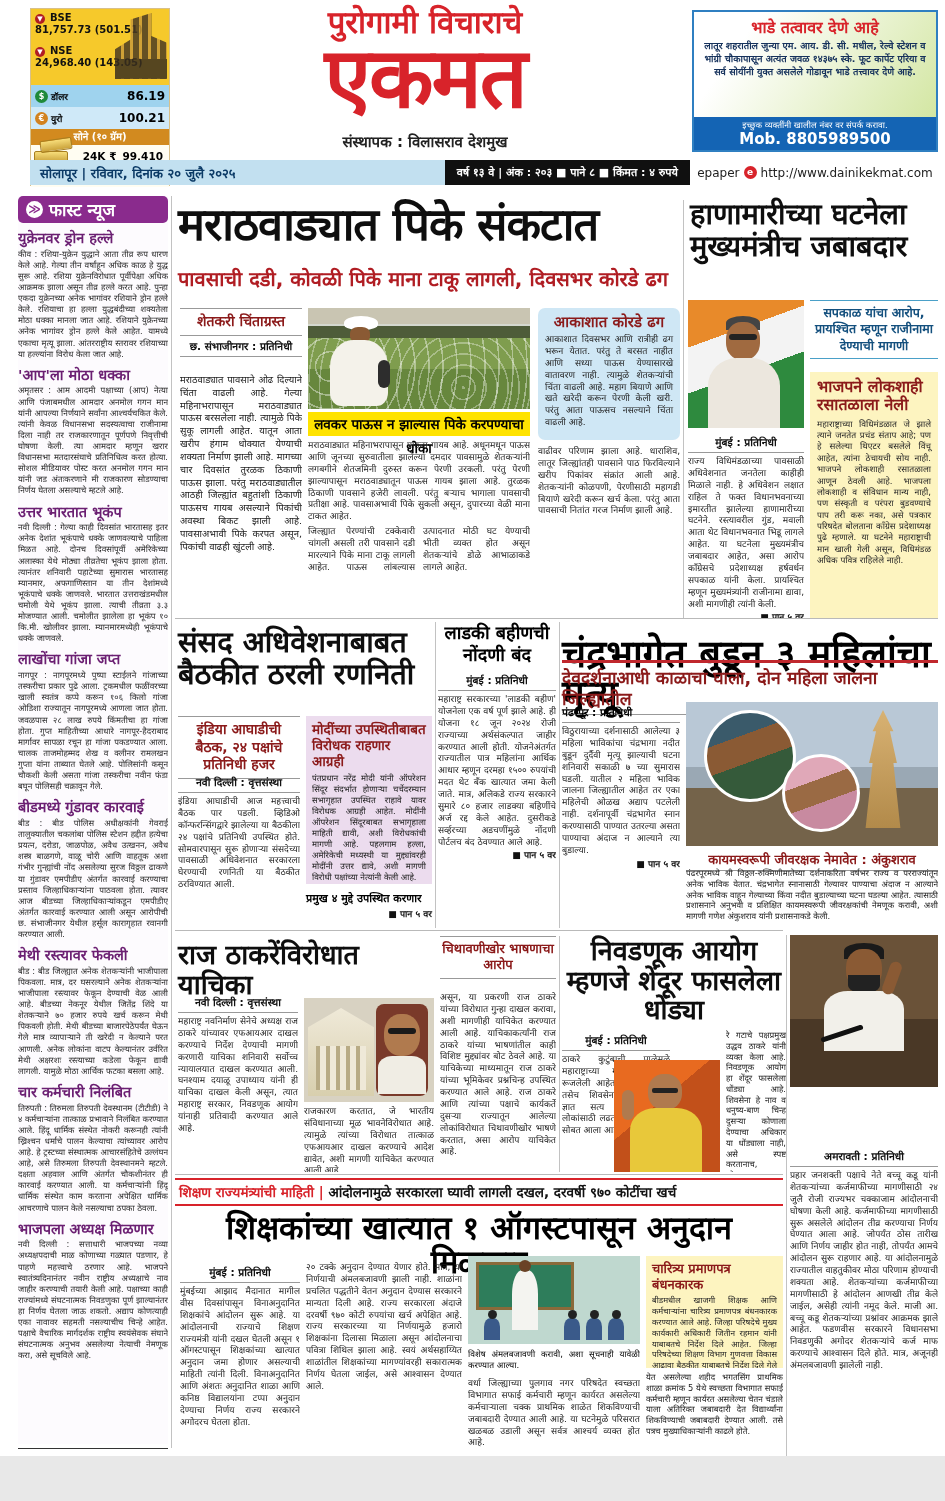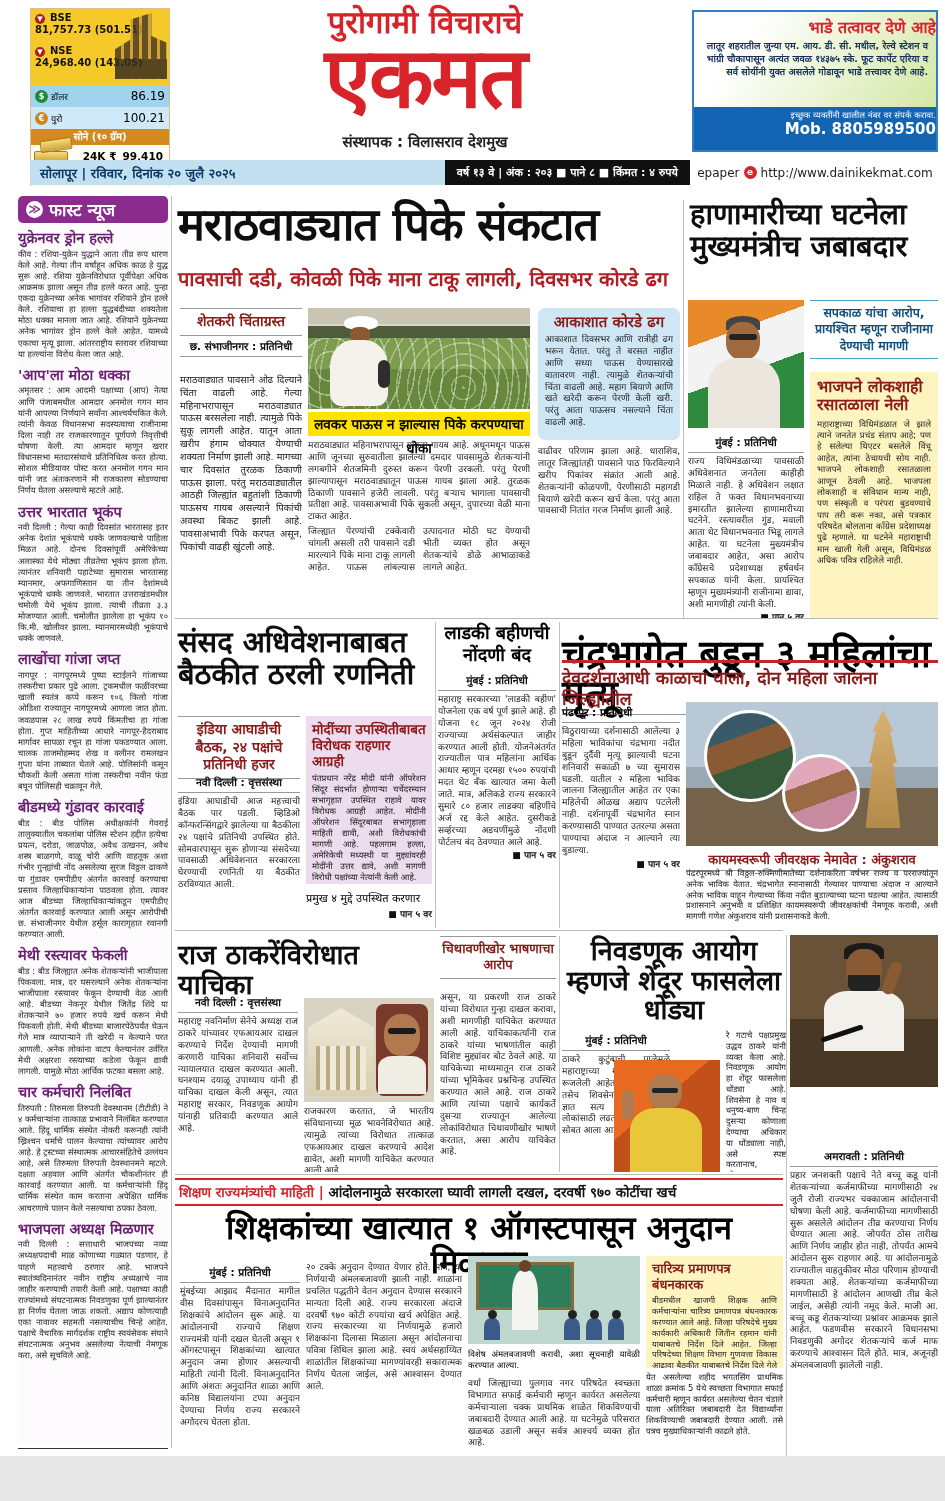--- a/index.html
+++ b/index.html
@@ -5,21 +5,21 @@
   :root{
     --brand-red:#d8232a; --sidebar-purple:#8a2b8d; --deep-purple:#6b1f72;
     --maroon:#8b1a1a; --navy:#0b3a66; --strip-blue:#c2e0f0; --box-blue:#cfe7f5;
     --box-yellow:#fdf4c0; --box-pink:#ecdcee; --hl-yellow:#ffe300;
     --ad-blue:#1464b4; --gold:#d28a1f; --mk-yellow:#f6c92b;
   }
   *{margin:0;padding:0;box-sizing:border-box}
   body{background:#e8e8e8;font-family:"DejaVu Sans", sans-serif;}
   .page{position:relative;width:945px;height:1456px;background:#fff;margin:0 auto;overflow:hidden;}
   .abs{position:absolute}
-  .b{font-weight:normal}
+  .b{font-weight:bold}
   .clip{overflow:hidden}
   .just{text-align:justify}
   .ctr{text-align:center}
   .bodytxt{font-size:9px;line-height:1.32;color:#232323;text-align:justify}
   .bodytxt-lg{font-size:9.5px;line-height:1.35;color:#232323;text-align:justify}
   .rule-h{background:#b9b9b9;height:1px}
   .rule-v{background:#c2c2c2;width:1px}
   .jump{font-size:9px;font-weight:bold;color:#111;text-align:right;margin-top:2px}
 
   
@@ -39,24 +39,24 @@
   .coin.g{background:#1f8a3a}
   .coin.o{background:#d2821e}
   .mk-gold-h{background:var(--gold);color:#fff;text-align:center;font-weight:bold;font-size:10px;height:16px;line-height:16px}
   .mk-gold-row{display:flex;justify-content:flex-end;gap:6px;align-items:center;height:21px;padding:0 6px;font-weight:bold;font-size:10.5px;background:#fffdf2}
   .goldbars{position:absolute;left:3px;top:122px;width:42px;height:40px}
   .bar{position:absolute;background:linear-gradient(#f7dd7a,#caa23a);border:1px solid #a87f20;border-radius:2px}
   .masthead{left:185px;top:6px;width:480px;text-align:center;color:var(--brand-red)}
   .mh-tag{font-size:31px;font-weight:800;line-height:1.05}
   .mh-title{font-size:84px;font-weight:800;line-height:.95;letter-spacing:-2px}
   .mh-founder{font-size:15px;font-weight:bold;color:#222;margin-top:13px}
-  .adbox{left:692px;top:10px;width:246px;height:142px;border:2px solid #2f7fc1;background:linear-gradient(125deg,#ffffff 20%,#cfe49a 100%);text-align:right}
+  .adbox{left:692px;top:10px;width:246px;height:142px;border:2px solid #2f7fc1;background:linear-gradient(125deg,#ffffff 20%,#cfe49a 100%);text-align:center}
   .ad-title{color:var(--brand-red);font-weight:800;font-size:16px;padding-top:4px}
   .ad-body{font-size:9.5px;font-weight:bold;color:#16325c;line-height:1.35;padding:2px 8px}
-  .ad-foot{position:absolute;left:0;right:0;bottom:0;background:var(--ad-blue);color:#fff;padding:2px 0 12px}
+  .ad-foot{position:absolute;left:0;right:0;bottom:0;background:var(--ad-blue);color:#fff;padding:2px 0 2px}
   .ad-contact{font-size:8.5px}
   .ad-mob{font-size:15px;font-weight:bold}
   .datestrip{left:30px;top:160px;width:660px;height:25px;background:var(--strip-blue);display:flex;align-items:center}
   .ds-text{color:var(--navy);font-weight:bold;font-size:13px;padding-left:10px;flex:1}
   .ds-issue{background:#101010;color:#fff;font-size:11px;font-weight:bold;height:25px;line-height:25px;padding:0 12px}
   .epaperstrip{left:692px;top:160px;width:246px;height:25px;display:flex;align-items:center;justify-content:center;gap:4px;font-size:12px;color:#222}
   .ep-icon{width:13px;height:13px;border-radius:50%;background:var(--brand-red);color:#fff;font-size:9px;line-height:13px;text-align:center;font-weight:bold}
 
   
   .sidebar{left:18px;top:196px;width:150px;height:1248px;overflow:hidden;background:#fdfbfe}

